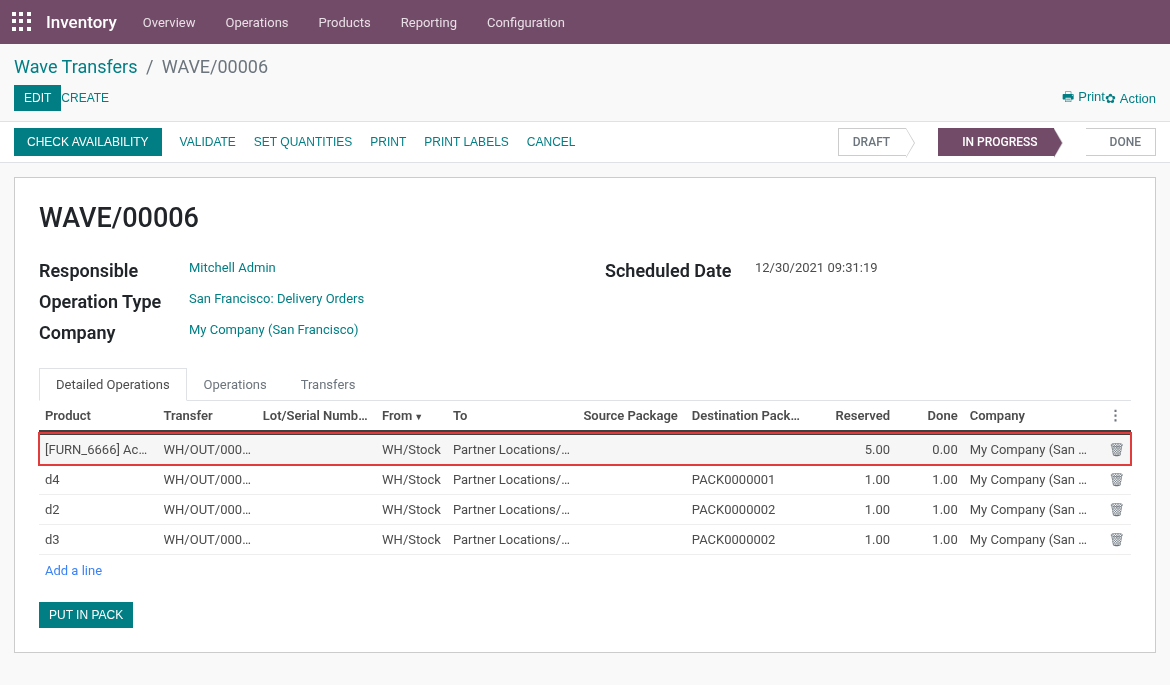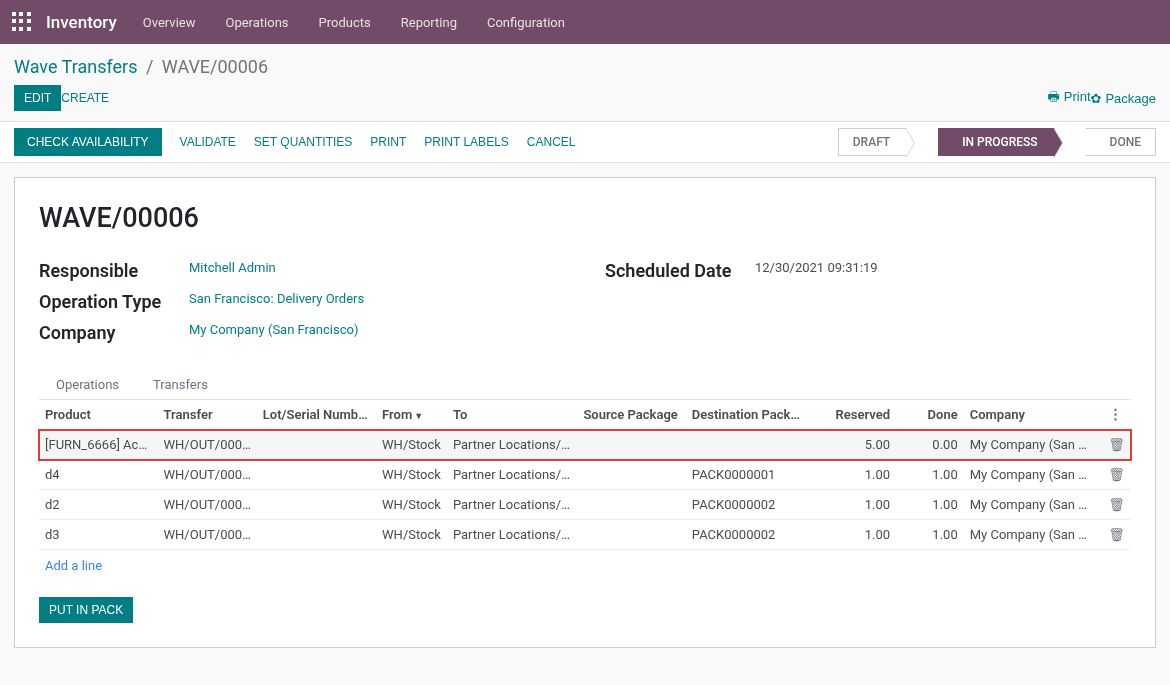--- a/index.html
+++ b/index.html
@@ -47,21 +47,21 @@
 .field-row { display: flex; }
 .field-label { font-weight: 600; color: #212529; width: 150px; flex-shrink: 0; font-size:18px; }
 .field-value { color: #4c4c4c; font-size:13px;}
 .field-value.link { color: #017e84; cursor: pointer; }
 
 .tabs { border-bottom: 1px solid #dee2e6; display: flex; margin-bottom: 0; }
 .tab { padding: 8px 16px; cursor: pointer; font-size: 13px; color: #6c757d; border: 1px solid transparent; border-bottom: none; position: relative; top: 1px; }
 .tab.active { border-color: #dee2e6; background: #fff; color: #4c4c4c; border-bottom: 1px solid #fff; }
 
 .data-table { width: 100%; border-collapse: collapse; font-size: 13px; }
-.data-table th { text-align: left; font-weight: 600; color: #4c4c4c; padding: 7px 6px; border-bottom: 1px solid #404040; white-space: nowrap; overflow: hidden; text-overflow: ellipsis; }
+.data-table th { text-align: left; font-weight: 600; color: #4c4c4c; padding: 7px 6px; border-bottom: 5px solid #404040; white-space: nowrap; overflow: hidden; text-overflow: ellipsis; }
 .data-table th.num, .data-table td.num { text-align: right; }
 .data-table td { padding: 7px 6px; border-bottom: 1px solid #eee; white-space: nowrap; overflow: hidden; text-overflow: ellipsis; margin-left: 9px; }
 .data-table tr.highlight { outline: 2px solid #e03c3c; outline-offset: -1px; background:#f6f6f6; }
 .sort-caret { font-size: 9px; margin-left: 2px; }
 .trash { color: #6c757d; cursor: pointer; }
 .opt-icon { color: #6c757d; cursor:pointer; font-size:14px; line-height:1;}
 .add-line { color: #3b82f6; cursor: pointer; padding: 8px 6px; display:inline-block; }
 .put-in-pack { margin-top: 16px; }
 </style>
 </head>
@@ -97,21 +97,21 @@
     <span class="leaf">WAVE/00006</span>
   </div>
 
   <div class="actionbar">
     <div class="actionbar-left">
       <button class="btn-primary">Edit</button>
       <button class="btn-link">Create</button>
     </div>
     <div class="actionbar-right">
       <button class="btn-link2"><span class="icon">🖶</span><span>Print</span></button>
-      <button class="btn-link2"><span class="icon">✿</span><span>Package</span></button>
+      <button class="btn-link2"><span class="icon">✿</span><span>Action</span></button>
     </div>
   </div>
 
   <div class="statusbar-row">
     <div class="statusbar-left">
       <button class="statusbar-btn">Check Availability</button>
       <button class="statusbar-link">Validate</button>
       <button class="statusbar-link">Set Quantities</button>
       <button class="statusbar-link">Print</button>
       <button class="statusbar-link">Print Labels</button>
@@ -144,20 +144,21 @@
       </div>
       <div>
         <div class="field-row">
           <div class="field-label">Scheduled Date</div>
           <div class="field-value">12/30/2021 09:31:19</div>
         </div>
       </div>
     </div>
 
     <div class="tabs" id="tabs">
+        <div class="tab active">Detailed Operations</div>
         <div class="tab">Operations</div>
         <div class="tab">Transfers</div>
       </div>
 
     <table class="data-table">
       <colgroup>
         <col style="width:11%">
           <col style="width:9%">
           <col style="width:11%">
           <col style="width:6%">

